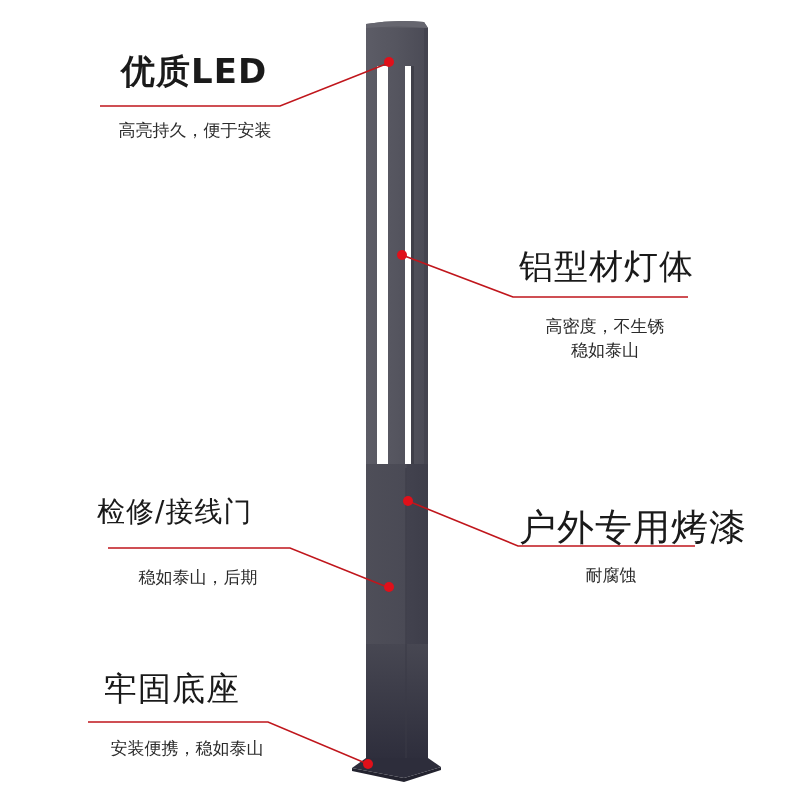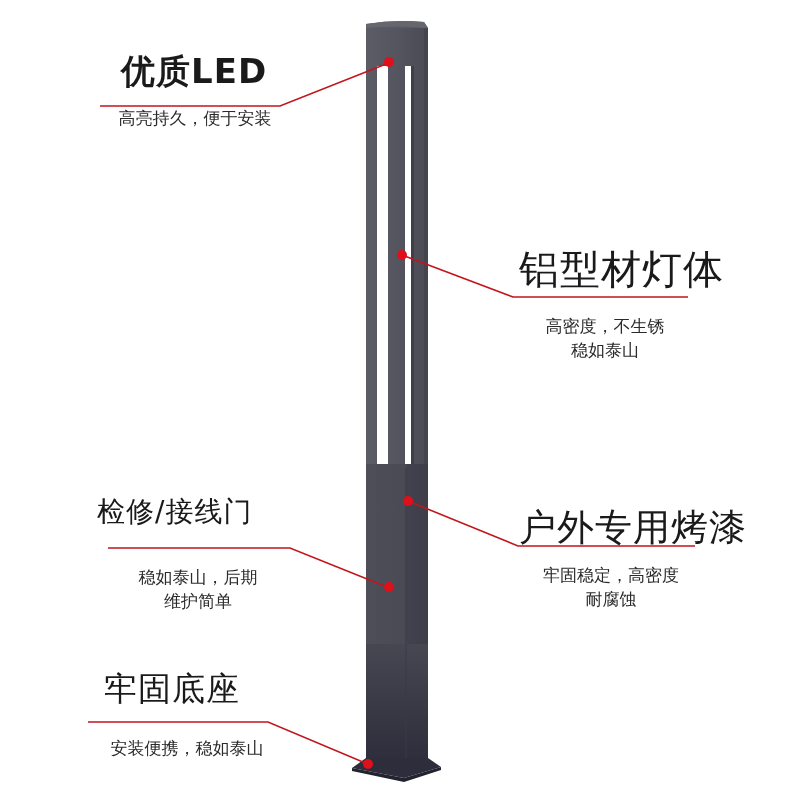--- a/index.html
+++ b/index.html
@@ -73,39 +73,37 @@
     <g fill="#e0101a">
       <circle cx="389" cy="62" r="5"></circle>
       <circle cx="402" cy="255" r="5"></circle>
       <circle cx="389" cy="587" r="5"></circle>
       <circle cx="408" cy="501" r="5"></circle>
       <circle cx="368" cy="764" r="5"></circle>
     </g>
   </svg>
 
   <div class="title" style="left:121px; top:54px;">优质LED</div>
-  <div class="desc" style="left:92px; top:106px; width:206px;">
+  <div class="desc" style="left:92px; top:118px; width:206px;">
     <span>高亮持久，便于安装</span>
   </div>
 
-  <div class="title light" style="left:519px; top:249px; font-size:40px;">铝型材灯体</div>
+  <div class="title light" style="left:519px; top:249px; font-size:34px;">铝型材灯体</div>
   <div class="desc" style="left:515px; top:314px; width:180px;">
     <span>高密度，不生锈</span>
     <span>稳如泰山</span>
   </div>
 
   <div class="title light" style="left:97px; top:498px; font-size:28px;">检修/接线门</div>
   <div class="desc" style="left:112px; top:565px; width:172px;">
     <span>稳如泰山，后期</span>
-    <span>维护简单</span>
   </div>
 
   <div class="title light" style="left:519px; top:497px; font-size:37px;margin-top:12px;">户外专用烤漆</div>
   <div class="desc" style="left:514px; top:563px; width:194px;">
-    <span>牢固稳定，高密度</span>
     <span>耐腐蚀</span>
   </div>
 
   <div class="title light" style="left:104px; top:672px; font-size:33px;">牢固底座</div>
   <div class="desc" style="left:78px; top:736px; width:218px;">
     <span>安装便携，稳如泰山</span>
   </div>
 
 </div>
 

